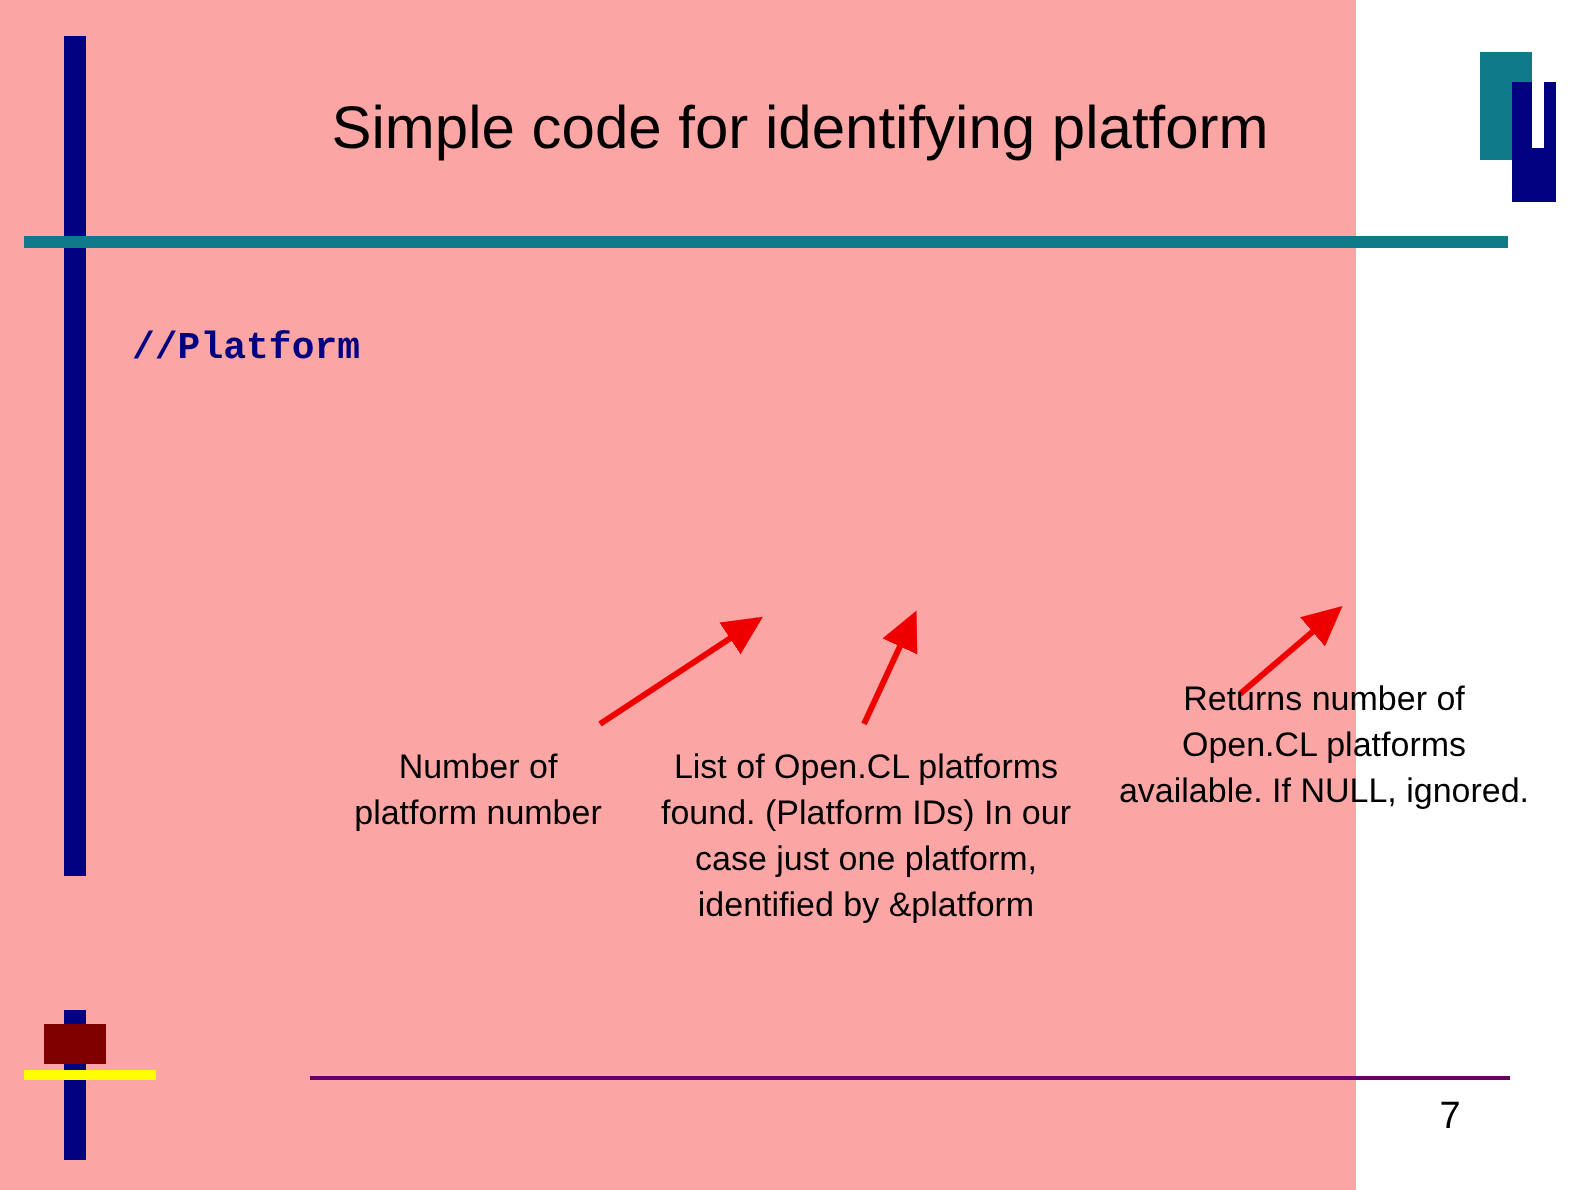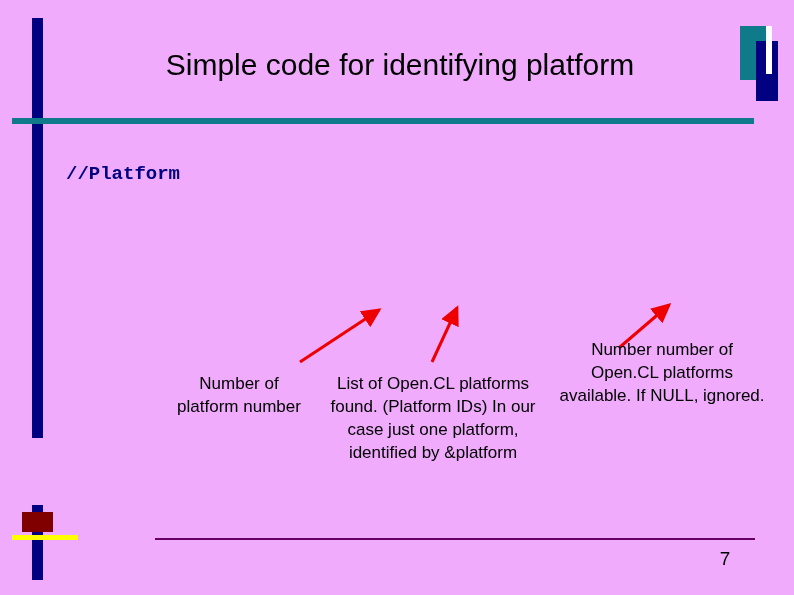--- a/index.html
+++ b/index.html
@@ -8,23 +8,23 @@
   }
   body {
     width: 794px;
     height: 595px;
     background: #ffffff;
     font-family: "Liberation Sans", sans-serif;
     overflow: hidden;
   }
   .slide {
     position: relative;
-    width: 794px;
+    width: 678px;
     height: 595px;
-    background: #f0abfc;
+    background: #fca5a5;
   }
 
   
   .left-bar {
     position: absolute;
     left: 32px;
     top: 18px;
     width: 11px;
     height: 420px;
     background: #000080;
@@ -184,18 +184,18 @@
         <path d="M0,0 L6.6,3.2 L0,6.4 z" fill="#ee0000"></path>
       </marker>
     </defs>
     <line x1="300" y1="362" x2="379" y2="310" stroke="#ee0000" stroke-width="3" marker-end="url(#ah)"></line>
     <line x1="432" y1="362" x2="457" y2="308" stroke="#ee0000" stroke-width="3" marker-end="url(#ah)"></line>
     <line x1="620" y1="347" x2="669" y2="305" stroke="#ee0000" stroke-width="3" marker-end="url(#ah)"></line>
   </svg>
 
   <div class="caption cap1">Number of platform number</div>
   <div class="caption cap2">List of Open.CL platforms found. (Platform IDs) In our case just one platform, identified by &amp;platform</div>
-  <div class="caption cap3">Number number of Open.CL platforms available. If NULL, ignored.</div>
+  <div class="caption cap3">Returns number of Open.CL platforms available. If NULL, ignored.</div>
 
   <div class="bottom-rule"></div>
   <div class="page-num">7</div>
 
 </div>
 
 </body></html>

